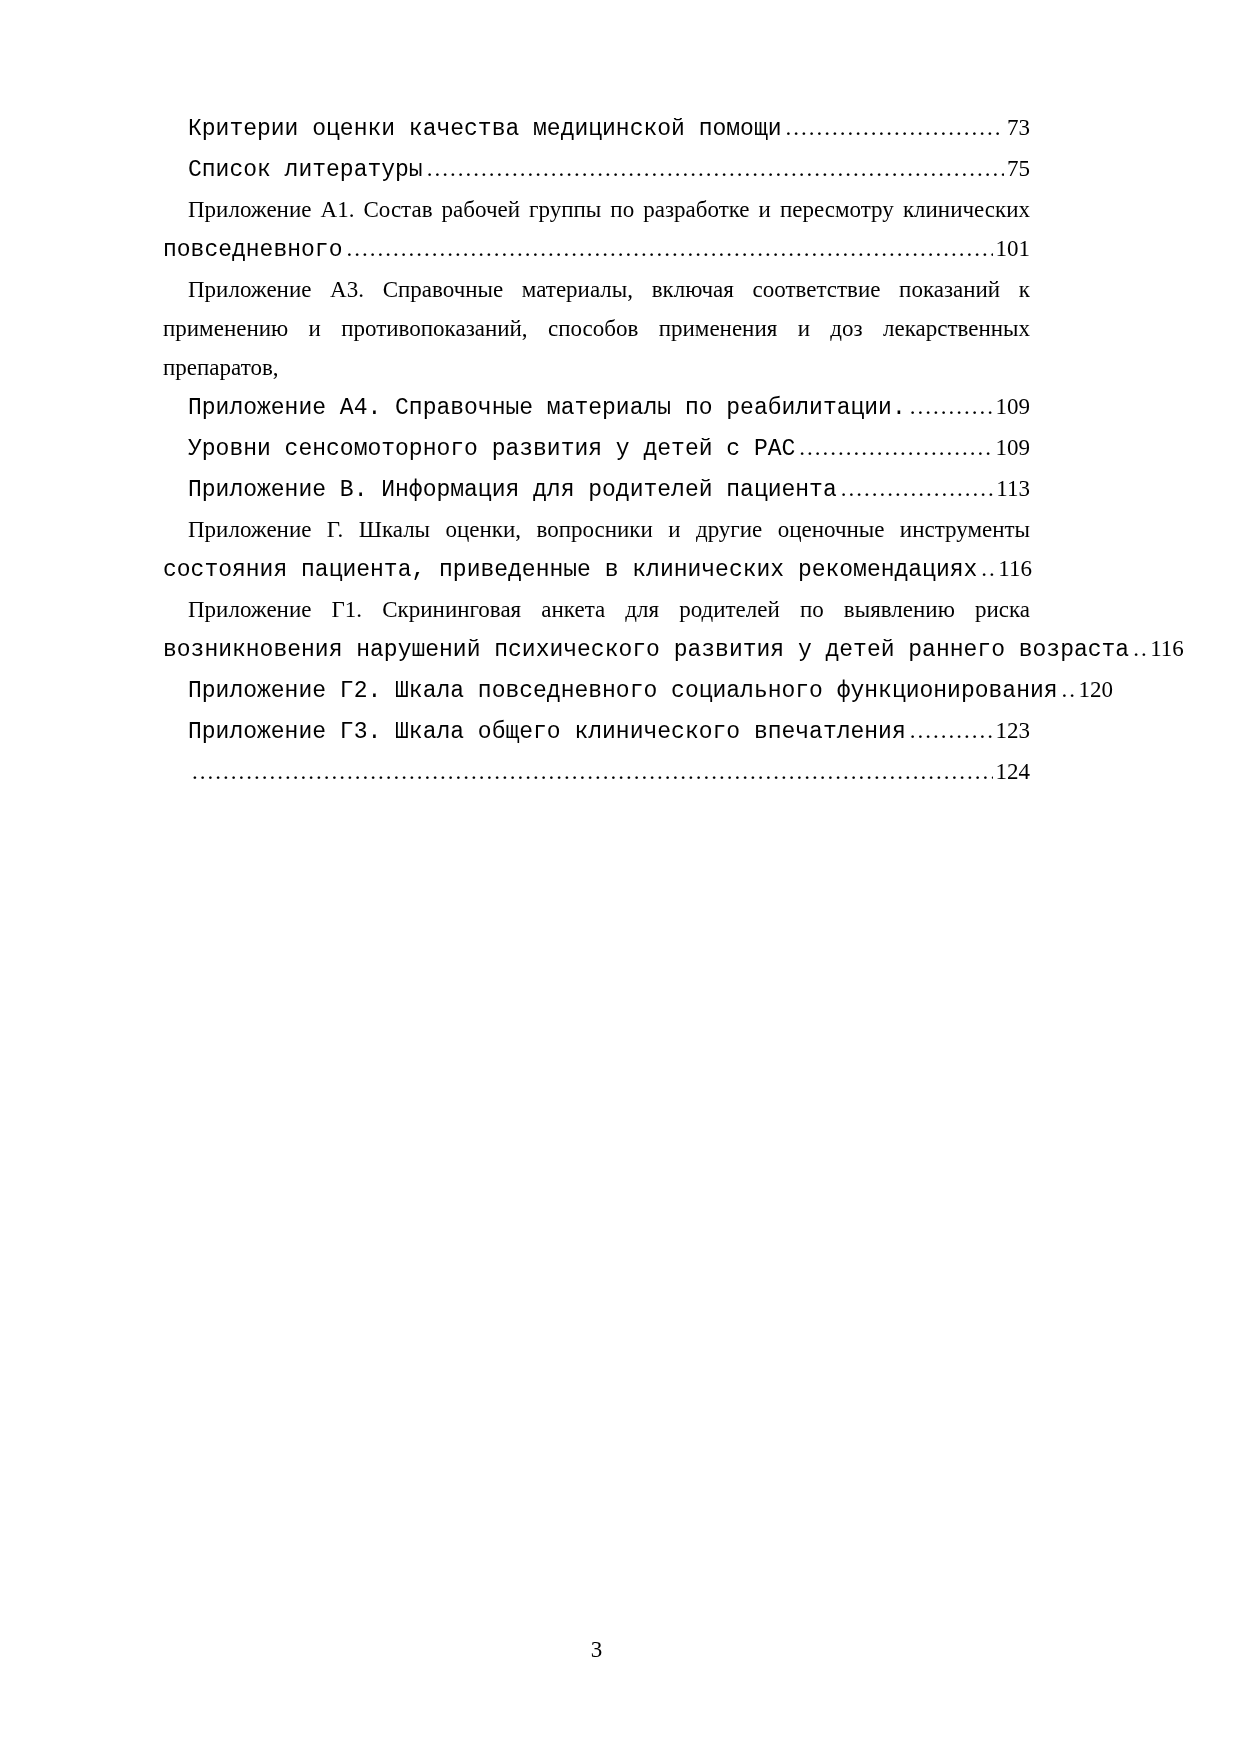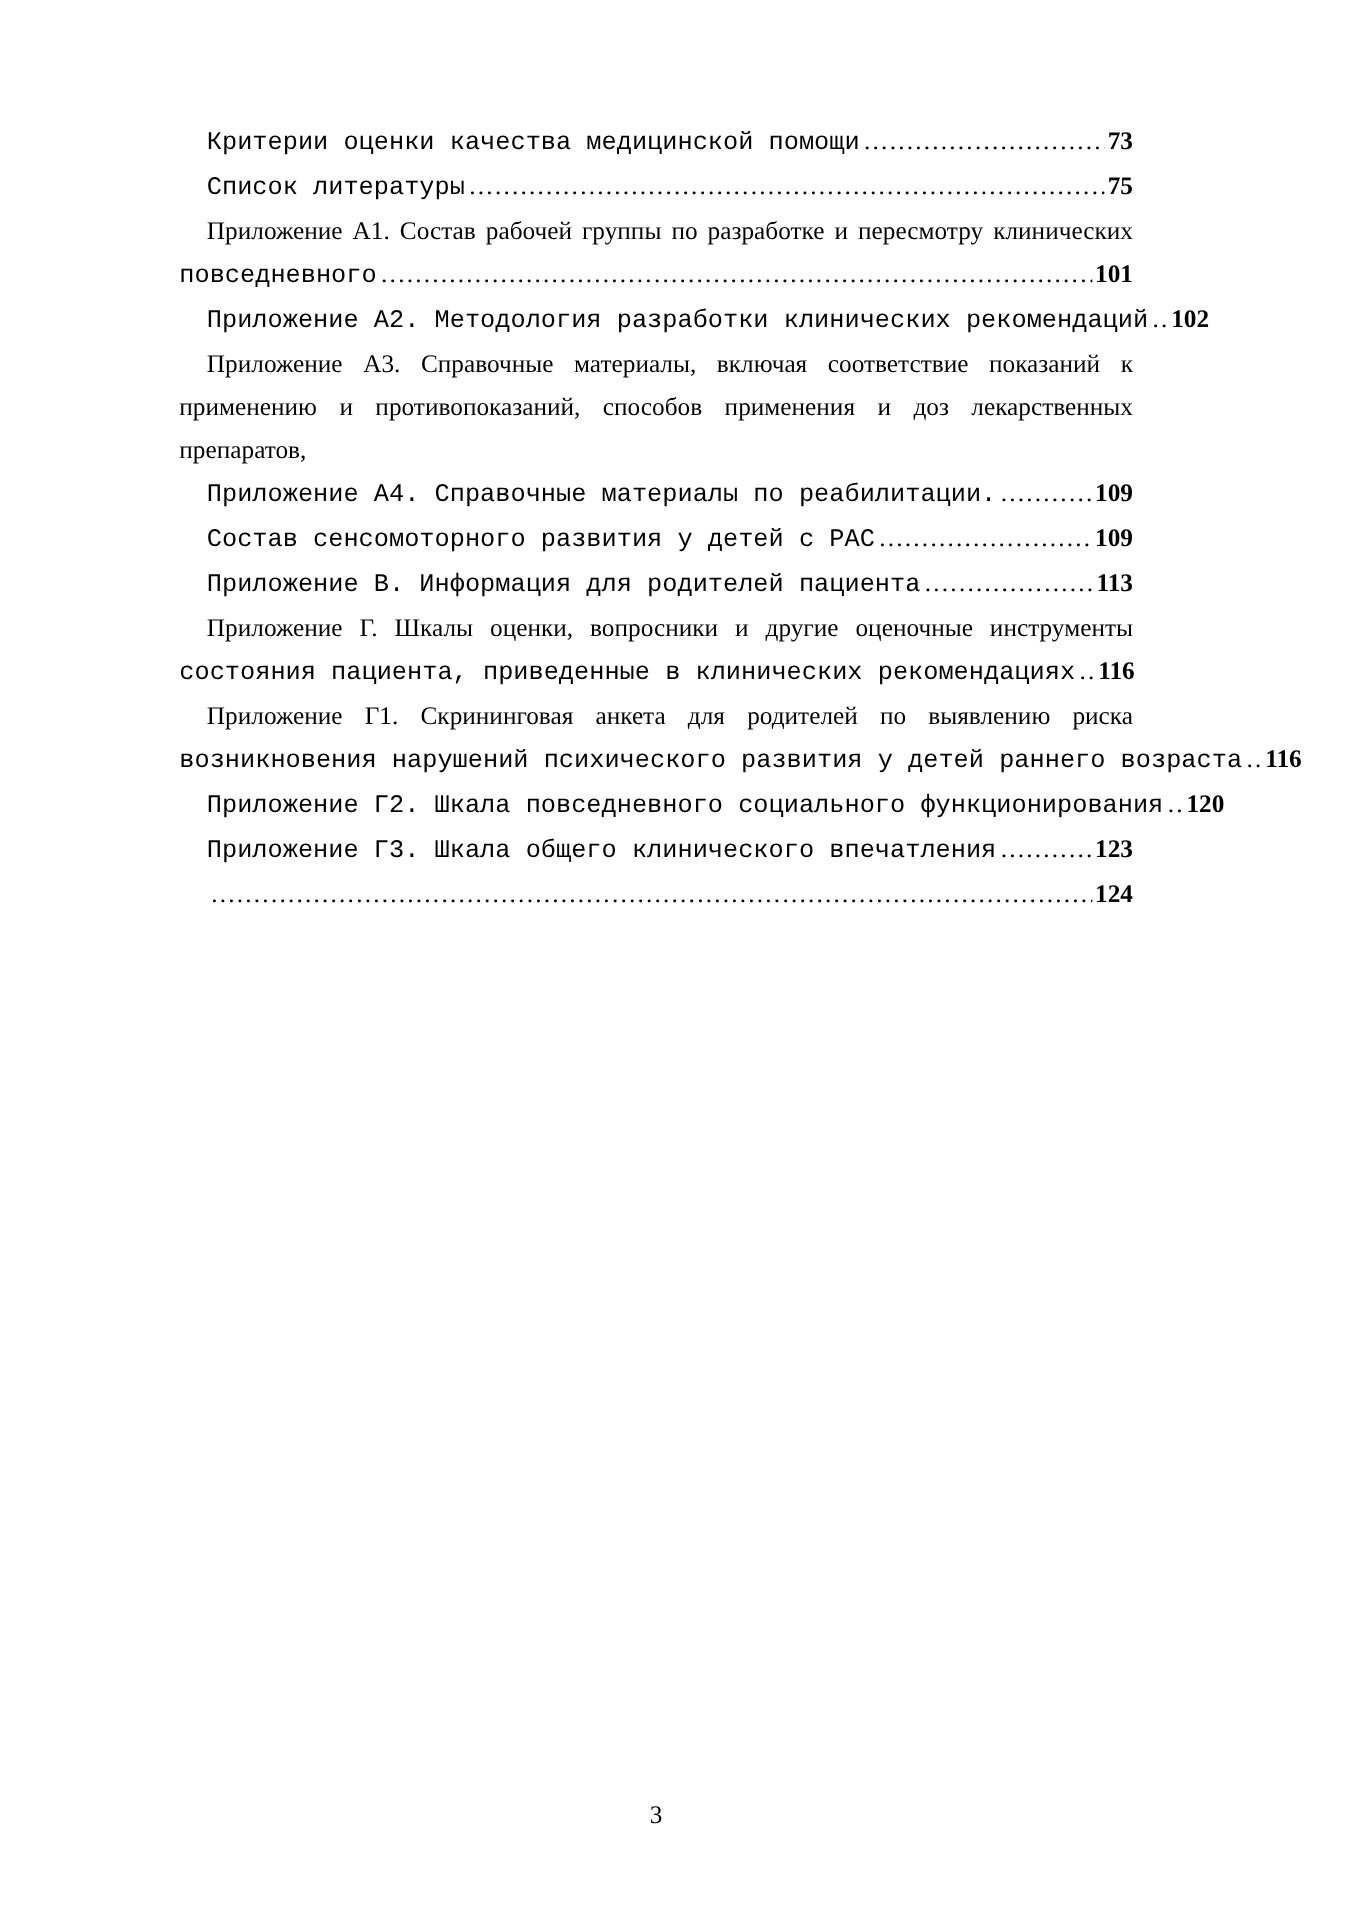--- a/index.html
+++ b/index.html
@@ -53,21 +53,20 @@
     margin-left: 4px;
   }
   .dots::after {
     content: "........................................................................................................................................................................................................";
     letter-spacing: 2px;
   }
   .pagenum {
     flex: 0 0 auto;
     padding-left: 3px;
     white-space: nowrap;
-    font-weight: bold;
   }
   footer {
     position: absolute;
     left: 163px;
     top: 1630px;
     width: 867px;
     text-align: center;
   }
 </style>
 </head>
@@ -91,40 +90,33 @@
       </div>
       <div class="toc-entry">
         <div class="toc-line indent">Приложение А1. Состав рабочей группы по разработке и пересмотру клинических</div>
         <div class="toc-lastrow">
           <span class="toc-title">повседневного</span>
           <span class="dots"></span>
           <span class="pagenum">101</span>
         </div>
       </div>
       <div class="toc-entry">
-        <div class="toc-lastrow indent">
-          <span class="toc-title">Приложение А2. Методология разработки клинических рекомендаций</span>
-          <span class="dots"></span>
-          <span class="pagenum">102</span>
-        </div>
-      </div>
-      <div class="toc-entry">
         <div class="toc-line indent">Приложение А3. Справочные материалы, включая соответствие показаний к</div>
         <div class="toc-line">применению и противопоказаний, способов применения и доз лекарственных препаратов,</div>
       </div>
       <div class="toc-entry">
         <div class="toc-lastrow indent">
           <span class="toc-title">Приложение А4. Справочные материалы по реабилитации.</span>
           <span class="dots"></span>
           <span class="pagenum">109</span>
         </div>
       </div>
       <div class="toc-entry">
         <div class="toc-lastrow indent">
-          <span class="toc-title">Состав сенсомоторного развития у детей с РАС</span>
+          <span class="toc-title">Уровни сенсомоторного развития у детей с РАС</span>
           <span class="dots"></span>
           <span class="pagenum">109</span>
         </div>
       </div>
       <div class="toc-entry">
         <div class="toc-lastrow indent">
           <span class="toc-title">Приложение В. Информация для родителей пациента</span>
           <span class="dots"></span>
           <span class="pagenum">113</span>
         </div>

